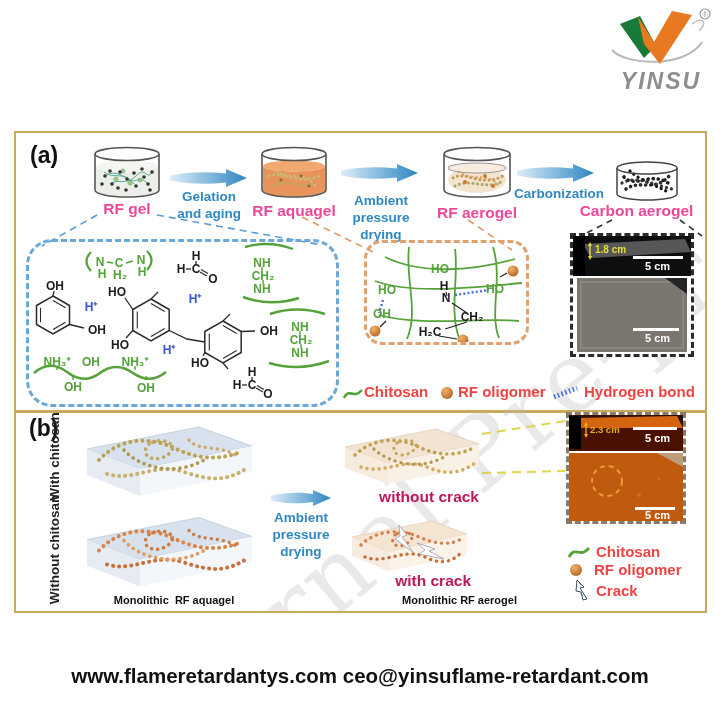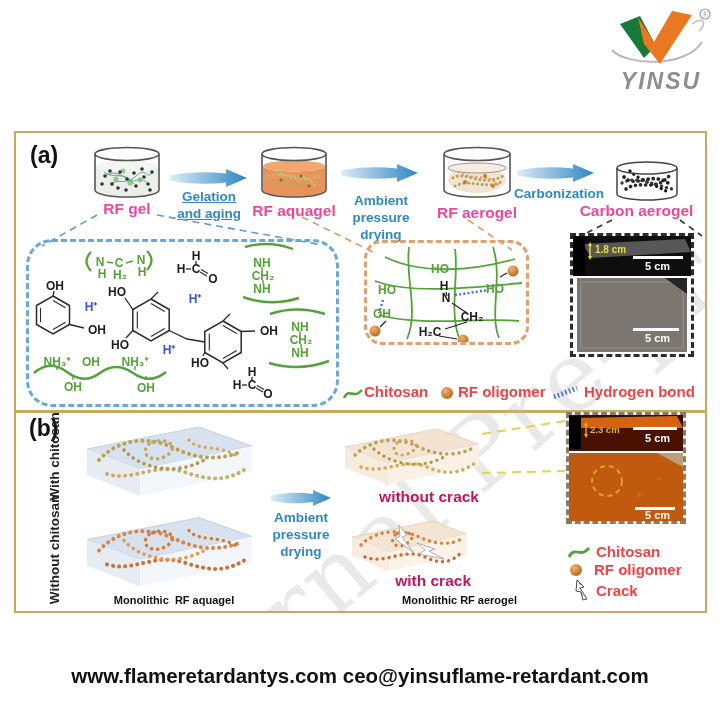--- a/index.html
+++ b/index.html
@@ -182,21 +182,21 @@
     <svg class="fig-el" style="left:498px;top:30px;" width="84" height="20" viewBox="0 0 82 20">
       <defs>
           <linearGradient id="ga3" x1="0" y1="0" x2="1" y2="0">
         <stop offset="0" stop-color="#dcedf8"></stop>
             <stop offset="1" stop-color="#2e86c1"></stop>
           </linearGradient>
         </defs>
       <path d="M2,7.5 C22,3.5 40,3.5 58,5.5 L58,1 L79,10 L58,19 L58,14.5 C40,16.5 22,16.5 2,12.5 Z" fill="url(#ga3)"></path>
     </svg>
 
-    <div class="arrow-cap" style="left:148px;top:55px;width:90px;text-decoration:underline;">
+    <div class="arrow-cap" style="left:148px;top:55px;width:90px;">
       <div>Gelation</div>
       <div>and aging</div>
     </div>
     <div class="arrow-cap" style="left:324px;top:59px;width:82px;">
       <div>Ambient</div>
       <div>pressure</div>
       <div>drying</div>
     </div>
     <div class="arrow-cap" style="left:484px;top:52px;width:118px;">
       <div>Carbonization</div>

